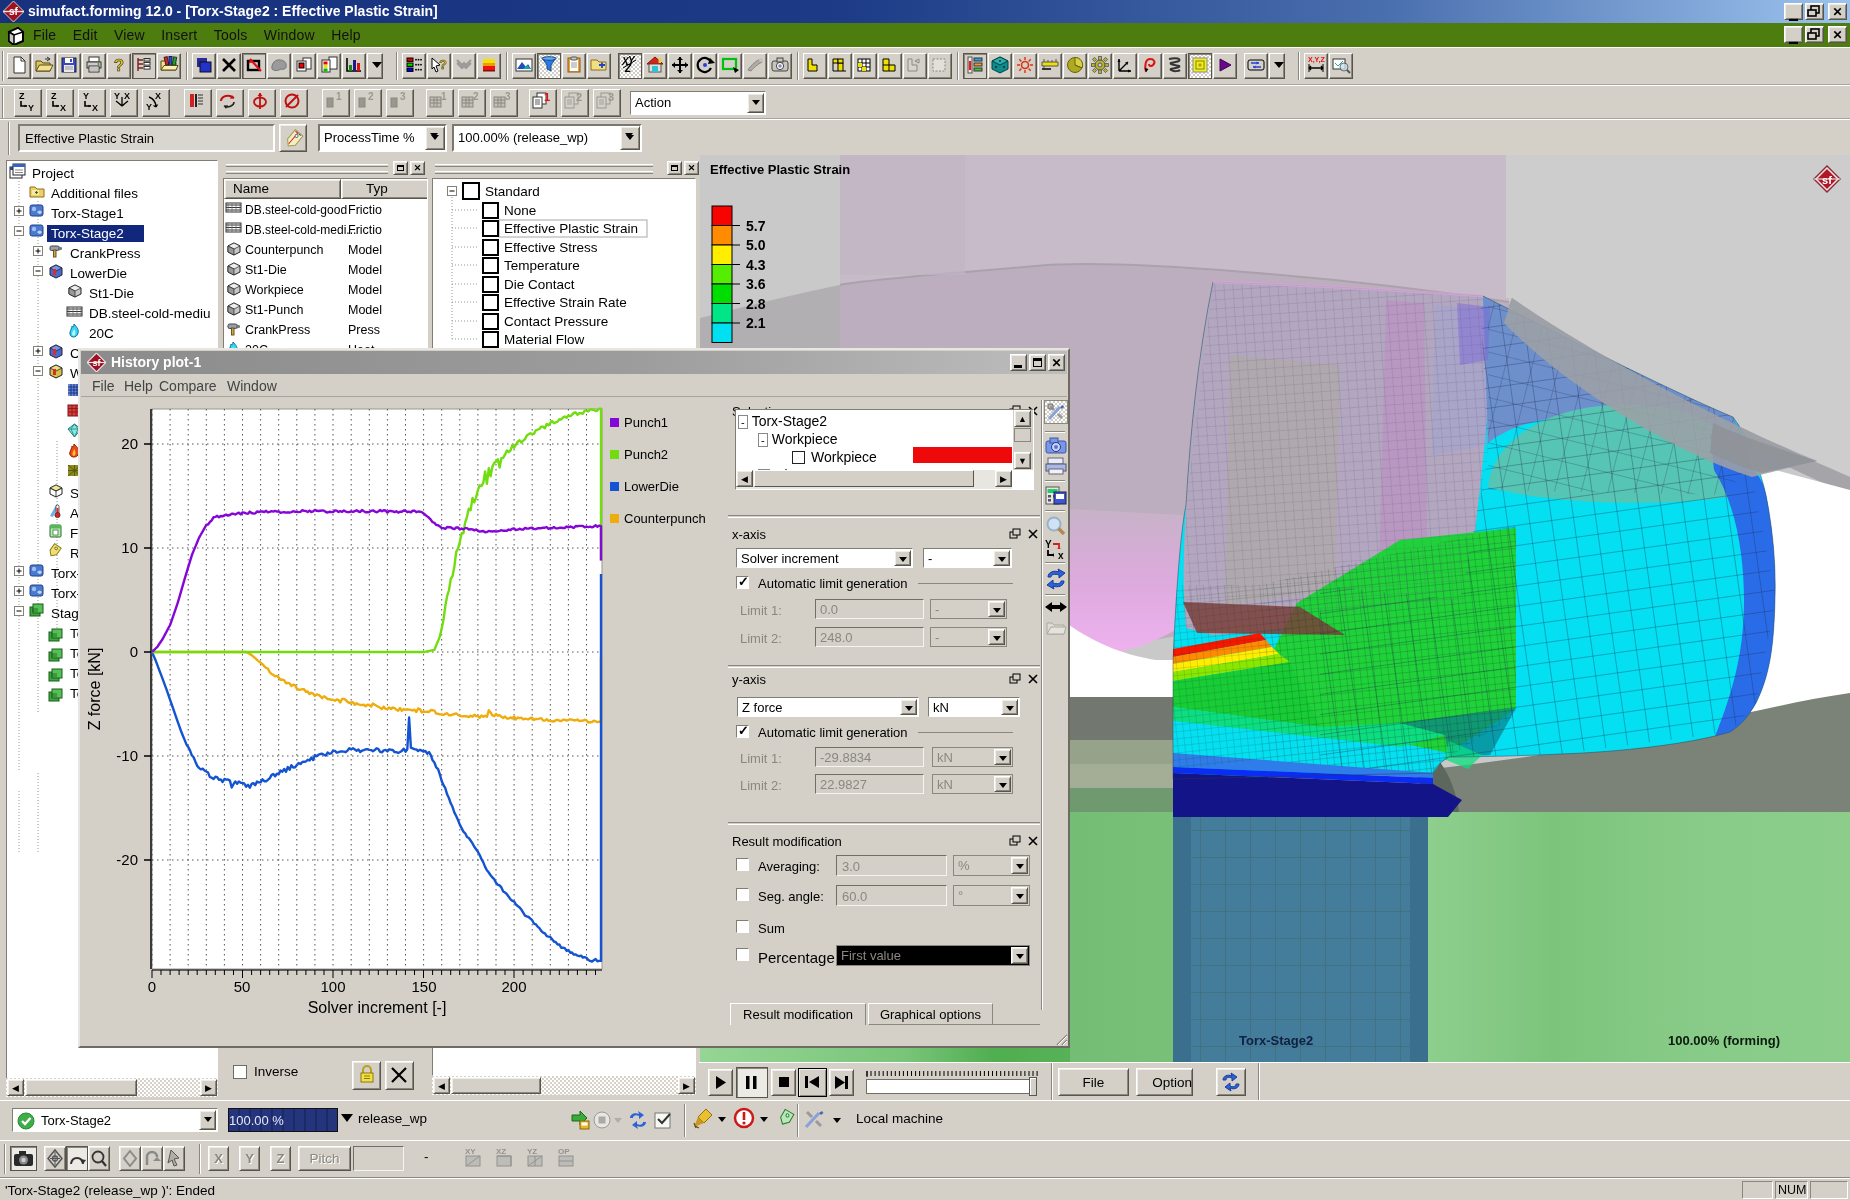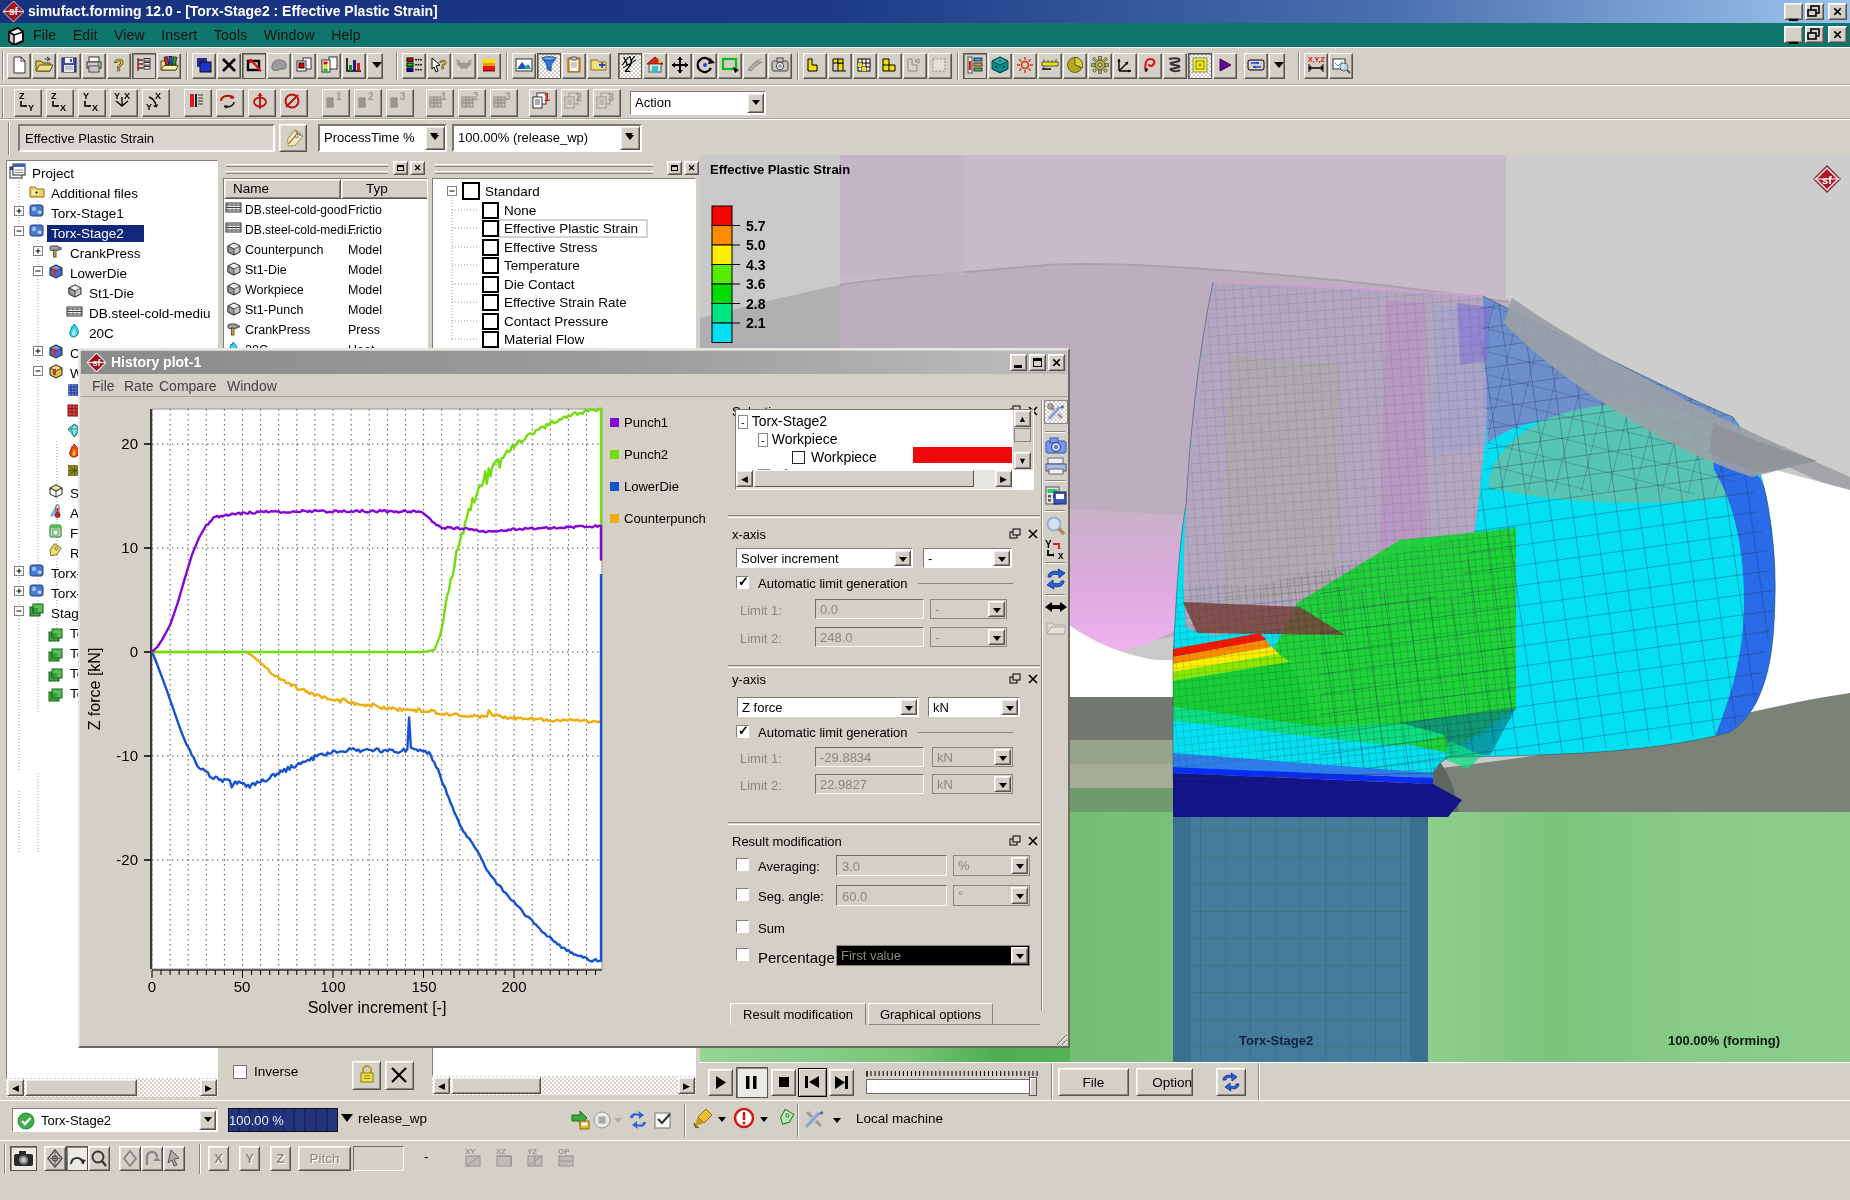--- a/index.html
+++ b/index.html
@@ -29,21 +29,21 @@
     </svg>
  <div class="ab" style="left:28px;top:3px;font-size:14px;font-weight:bold;color:#fff">simufact.forming 12.0  -  [Torx-Stage2 : Effective Plastic Strain]</div>
  <div class="ab btn3" style="left:1784px;top:3px;width:19px;height:17px;font-weight:bold;font-size:11px;text-align:center;line-height:20px">▁</div>
  <div class="ab btn3" style="left:1805px;top:3px;width:19px;height:17px"><svg width="17" height="15">
         <rect x="5" y="2" width="8" height="7" fill="none" stroke="#000" stroke-width="1.6"></rect>
         <rect x="2" y="6" width="8" height="6" fill="#d4d0c8" stroke="#000" stroke-width="1.6"></rect>
       </svg></div>
  <div class="ab btn3" style="left:1828px;top:3px;width:19px;height:17px;font-weight:bold;font-size:12px;text-align:center;line-height:16px">✕</div>
 </div>
 
-<div class="ab" style="left:0;top:23px;width:1850px;height:37px;background:#0f766e;border-bottom:5px solid #ec4899">
+<div class="ab" style="left:0;top:23px;width:1850px;height:37px;background:#4d7c0f;border-bottom:5px solid #ec4899">
  <svg class="ab" style="left:6px;top:3px" width="20" height="19">
       <polygon points="3,6 12,2 17,6 17,15 8,19 3,15" fill="#fff" stroke="#000" stroke-width="2"></polygon>
       <polygon points="3,6 12,2 17,6 8,9" fill="#fff" stroke="#000" stroke-width="1.5"></polygon>
       <polygon points="3,6 8,9 8,19 3,15" fill="#c8c8c8" stroke="#000" stroke-width="1.5"></polygon>
     </svg>
  <div class="ab" style="left:33px;top:4px;font-size:14px;color:#111;letter-spacing:.2px">File&nbsp;&nbsp;&nbsp;&nbsp;Edit&nbsp;&nbsp;&nbsp;&nbsp;View&nbsp;&nbsp;&nbsp;&nbsp;Insert&nbsp;&nbsp;&nbsp;&nbsp;Tools&nbsp;&nbsp;&nbsp;&nbsp;Window&nbsp;&nbsp;&nbsp;&nbsp;Help</div>
  <div class="ab btn3" style="left:1784px;top:3px;width:19px;height:17px;font-weight:bold;font-size:11px;text-align:center;line-height:20px">▁</div>
  <div class="ab btn3" style="left:1805px;top:3px;width:19px;height:17px"><svg width="17" height="15">
         <rect x="5" y="2" width="8" height="7" fill="none" stroke="#000" stroke-width="1.6"></rect>
         <rect x="2" y="6" width="8" height="6" fill="#d4d0c8" stroke="#000" stroke-width="1.6"></rect>
@@ -1075,21 +1075,21 @@
         <div class="ab" style="left:3px;top:10px;width:8px;height:3px;background:#000"></div>
       </div>
   <div class="ab btn3" style="left:948px;top:3px;width:17px;height:17px">
         <div class="ab" style="left:3px;top:3px;width:9px;height:9px;border:1.5px solid #000;border-top-width:3px"></div>
       </div>
   <div class="ab btn3" style="left:967px;top:3px;width:17px;height:17px;font-weight:bold;font-size:12px;text-align:center;line-height:16px">✕</div>
  </div>
 
  <div class="ab" style="left:1px;top:24px;width:986px;height:23px;border-bottom:1px solid #a8a49c">
   <span class="ab" style="left:11px;top:4px;font-size:14px;color:#444">File</span>
-  <span class="ab" style="left:43px;top:4px;font-size:14px;color:#444">Rate</span>
+  <span class="ab" style="left:43px;top:4px;font-size:14px;color:#444">Help</span>
   <span class="ab" style="left:78px;top:4px;font-size:14px;color:#444">Compare</span>
   <span class="ab" style="left:146px;top:4px;font-size:14px;color:#444">Window</span>
  </div>
 
  <svg class="ab" style="left:0;top:50px" width="660" height="646" viewBox="0 0 660 646">
   <rect x="72" y="9" width="450" height="560" fill="#fff" stroke="#9a978e"></rect>
   <g id="grid">
         <line x1="72" y1="44" x2="522" y2="44" stroke="#555" stroke-width="1" stroke-dasharray="1.5,3.5"></line>
         <line x1="72" y1="148" x2="522" y2="148" stroke="#555" stroke-width="1" stroke-dasharray="1.5,3.5"></line>
         <line x1="72" y1="252" x2="522" y2="252" stroke="#555" stroke-width="1" stroke-dasharray="1.5,3.5"></line>
@@ -1615,13 +1615,19 @@
           <path d="M2 20 L16 10 M9 10 v10" stroke="#555"></path>
         </g>
    <g transform="translate(93,0)">
           <text x="1" y="8" font-size="8" font-weight="bold" fill="#555">OP</text>
           <rect x="2" y="10" width="14" height="10" fill="#aaa" stroke="#555"></rect>
           <path d="M2 15 h14" stroke="#555"></path>
         </g>
   </svg>
  </div>
 
+ <div class="ab" style="left:0;top:115px;width:1850px;height:23px;background:#d4d0c8;border-top:1px solid #8a887e;box-shadow:inset 0 1px 0 #fff">
+  <div class="ab" style="left:5px;top:5px;font-size:13.5px">'Torx-Stage2 (release_wp )': Ended</div>
+  <div class="ab" style="left:1742px;top:3px;width:31px;height:18px;border:1px solid #8a887e;border-right-color:#fff;border-bottom-color:#fff"></div>
+  <div class="ab" style="left:1775px;top:3px;width:33px;height:18px;border:1px solid #8a887e;border-right-color:#fff;border-bottom-color:#fff;font-size:12.5px;padding:1px 0 0 2px">NUM</div>
+  <div class="ab" style="left:1810px;top:3px;width:38px;height:18px;border:1px solid #8a887e;border-right-color:#fff;border-bottom-color:#fff"></div>
+ </div>
 </div>
 
 </body></html>

